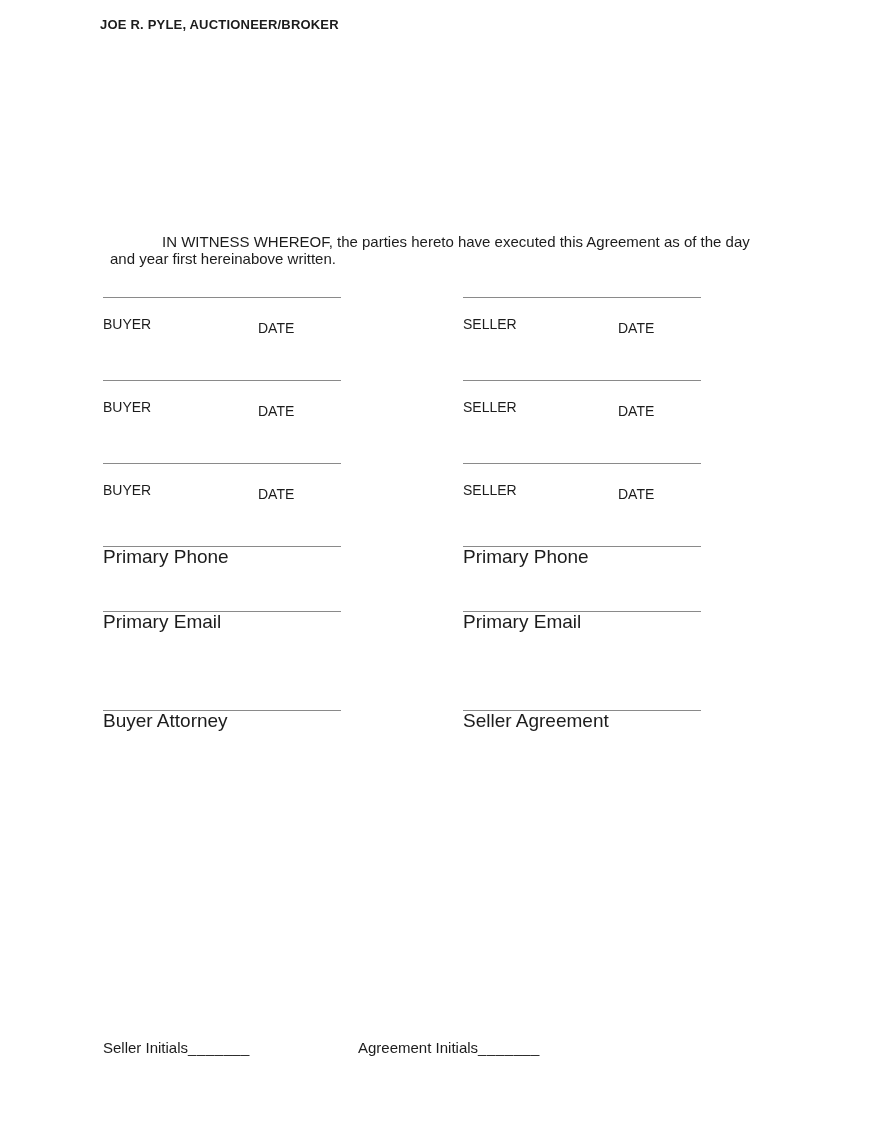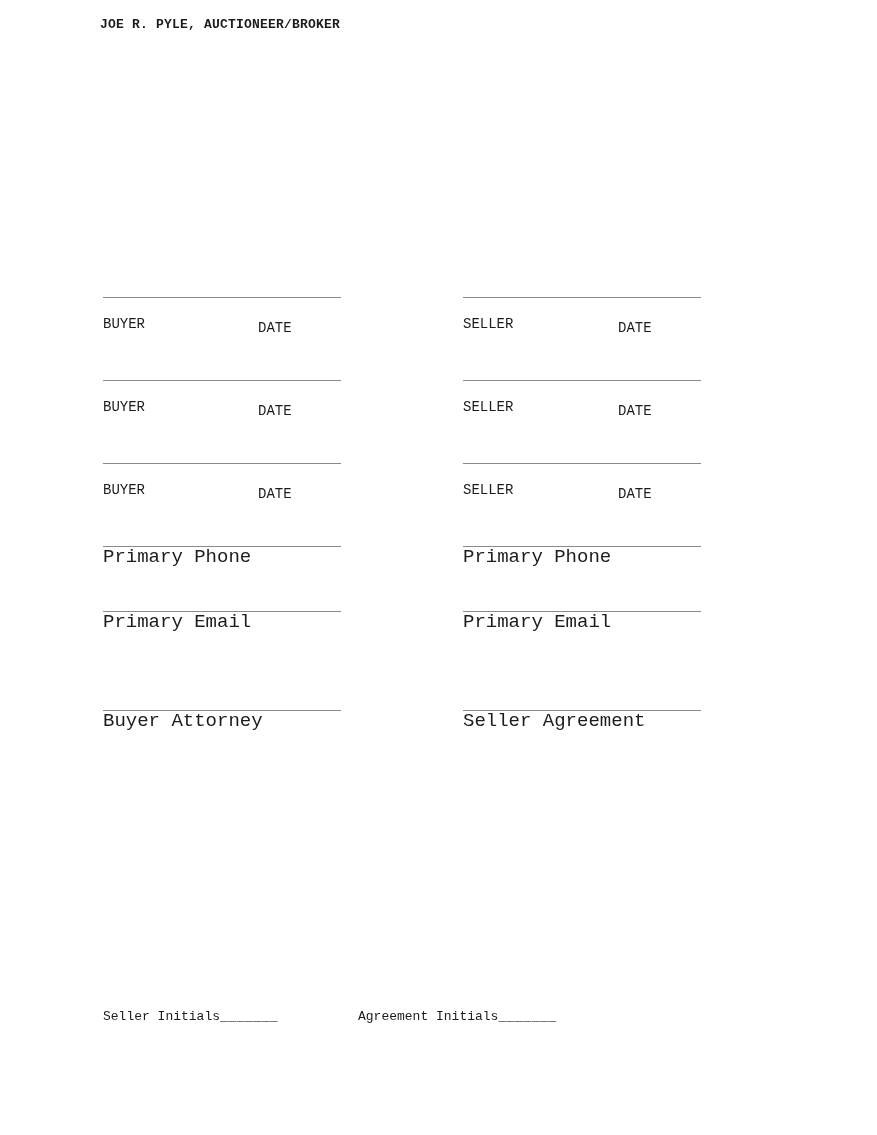--- a/index.html
+++ b/index.html
@@ -5,21 +5,21 @@
   html, body {
     margin: 0;
     padding: 0;
     background: #ffffff;
   }
   .page {
     position: relative;
     width: 877px;
     height: 1135px;
     background: #ffffff;
-    font-family: Liberation Mono, monospace;
+    font-family: Liberation Sans, sans-serif;
     color: #1c1c1c;
     overflow: hidden;
   }
   .broker-header {
     position: absolute;
     left: 100px;
     top: 17px;
     font-size: 13px;
     font-weight: bold;
     letter-spacing: 0.2px;
@@ -64,38 +64,39 @@
     top: 4px;
   }
   .field-label {
     margin-top: 2px;
     font-size: 19px;
     line-height: 16px;
     white-space: nowrap;
   }
   .initials-group {
     position: absolute;
-    top: 1008px;
-    font-size: 13px;
+    top: 1039px;
+    font-size: 15px;
     line-height: 17px;
     white-space: nowrap;
   }
   .initials-group.seller    { left: 103px; }
   .initials-group.purchaser { left: 358px; }
   .initials-blank {
     letter-spacing: 0.5px;
   }
 </style>
 </head>
 <body>
 
 <div class="page">
 
   <div class="broker-header">JOE R. PYLE, AUCTIONEER/BROKER</div>
 
+  <p class="witness-clause">IN WITNESS WHEREOF, the parties hereto have executed this Agreement as of the day and year first hereinabove written.</p>
 
   <div class="sig-row" style="top:297px">
     <div class="sig-col left">
       <div class="sig-line"></div>
       <div class="sig-labels">
         <span>BUYER</span>
         <span class="date-label">DATE</span>
       </div>
     </div>
     <div class="sig-col right">

